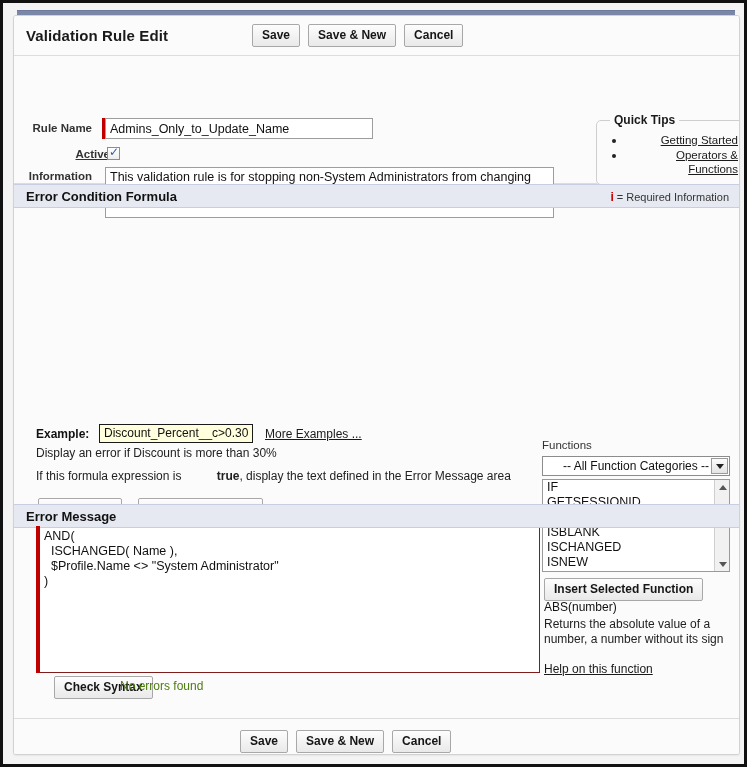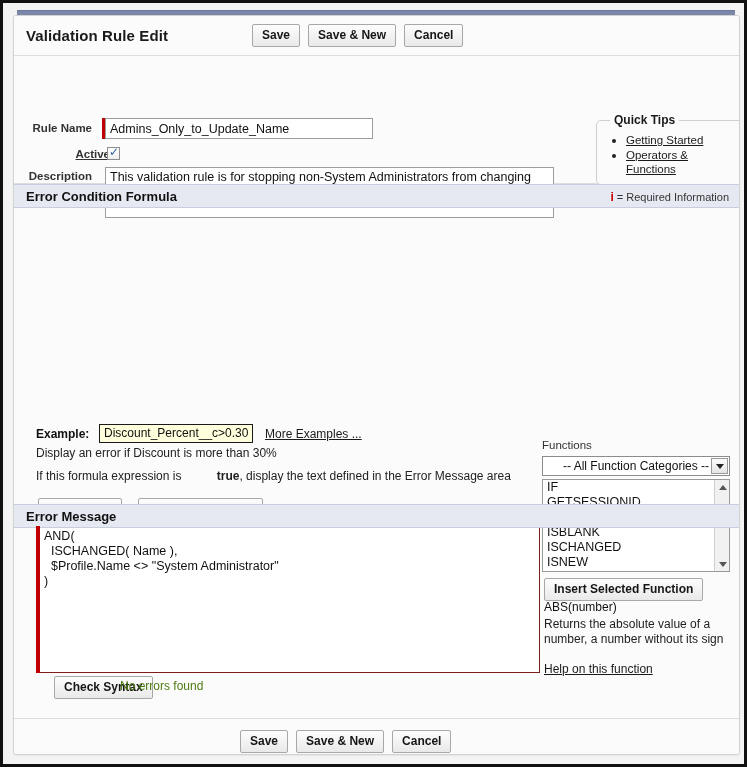--- a/index.html
+++ b/index.html
@@ -125,21 +125,21 @@
     font-weight: bold;
     color: #1a1a1a;
     padding: 0 4px;
     margin-left: 4px;
   }
   .quicktips ul {
     margin: 2px 0 0 0;
     padding-left: 20px;
     list-style: disc;
   }
-  .quicktips li { margin: 1px 0; }
+  .quicktips li { margin: 1px 0; text-align: right; }
   .tiplink {
     color: #1a1a1a;
     text-decoration: underline;
     font-size: 11.5px;
     cursor: pointer;
   }
 
   
   .section-band {
     position: relative;
@@ -378,21 +378,21 @@
 
     <div class="fields-block">
 
       <div class="fld-label" style="left:12px; top:66px; width:66px;">Rule Name</div>
       <span class="reqbar" style="position:absolute;left:88px;top:62px;height:21px;"></span>
       <input class="txtinput" type="text" style="position: absolute; left: 91px; top: 62px; width: 268px; height: 21px;" value="Admins_Only_to_Update_Name">
 
       <div class="fld-label" style="left:30px; top:92px; width:66px; text-align:right;text-decoration:underline;">Active</div>
       <span class="chk on" style="position:absolute;left:93px;top:91px;"></span>
 
-      <div class="fld-label" style="left:12px; top:114px; width:66px; text-align:right;">Description</div>
+      <div class="fld-label" style="left:12px; top:114px; width:66px; text-align:right;">Information</div>
       <textarea class="txtinput" style="position: absolute; left: 91px; top: 111px; width: 449px; height: 51px;">This validation rule is for stopping non-System Administrators from changing Account Names.</textarea>
 
       <fieldset class="quicktips">
         <legend>Quick Tips</legend>
         <ul>
           <li>
             <span class="tiplink">Getting Started</span>
           </li>
           <li>
             <span class="tiplink">Operators &amp; Functions</span>

